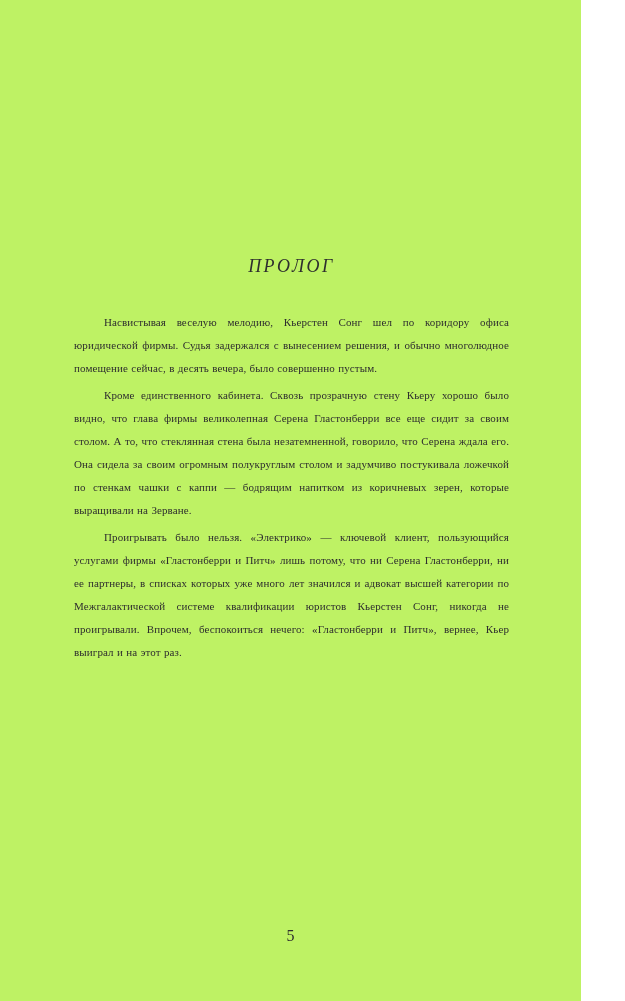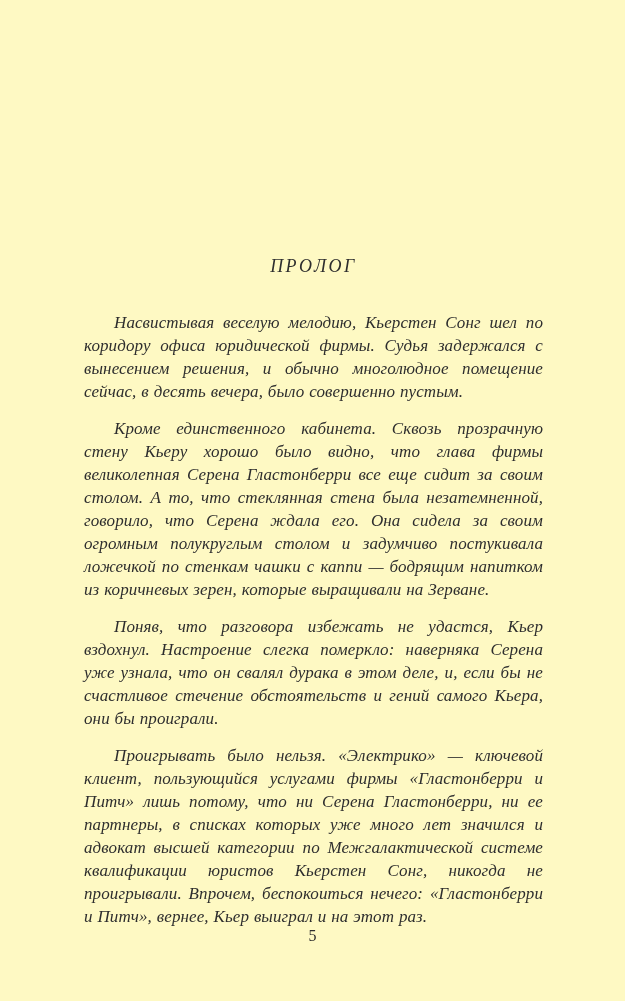--- a/index.html
+++ b/index.html
@@ -10,44 +10,43 @@
     body {
       width: 625px;
       height: 1001px;
       font-family: "Liberation Serif", "DejaVu Serif", serif;
       color: #2e2e2e;
       overflow: hidden;
     }
     .page {
       position: relative;
       box-sizing: border-box;
-      width: 625px;
+      width: 581px;
       height: 1001px;
       padding: 256px 68px 0 70px;
-      background: #fef9c3;
+      background: #bef264;
     }
     .chapter-title {
       margin: 0 0 34px 0;
       text-align: center;
       font-size: 18px;
       font-weight: normal;
       font-style: italic;
       letter-spacing: 2.5px;
       color: #2e2e2e;
     }
     .text-block p {
-      margin: 14px;
+      margin: 4px;
       text-align: justify;
       text-indent: 30px;
-      font-size: 17px;
+      font-size: 11px;
       line-height: 23px;
       letter-spacing: 0.1px;
       word-spacing: 0.5px;
       hyphens: auto;
-      font-style: italic;
       -webkit-hyphens: auto;
     }
     .page-number {
       position: absolute;
       left: 0;
       right: 0;
       bottom: 56px;
       text-align: center;
       font-size: 16px;
       color: #2e2e2e;
@@ -55,18 +54,17 @@
   </style>
 </head>
 <body>
 
 <div class="page">
   <h1 class="chapter-title">ПРОЛОГ</h1>
 
   <div class="text-block">
       <p>Насвистывая веселую мелодию, Кьерстен Сонг шел по коридору офиса юридической фирмы. Судья задержался с вынесением решения, и обычно многолюдное помещение сейчас, в десять вечера, было совершенно пустым.</p>
       <p>Кроме единственного кабинета. Сквозь прозрачную стену Кьеру хорошо было видно, что глава фирмы великолепная Серена Гластонберри все еще сидит за своим столом. А то, что стеклянная стена была незатемненной, говорило, что Серена ждала его. Она сидела за своим огромным полукруглым столом и задумчиво постукивала ложечкой по стенкам чашки с каппи — бодрящим напитком из коричневых зерен, которые выращивали на Зерване.</p>
-      <p>Поняв, что разговора избежать не удастся, Кьер вздохнул. Настроение слегка померкло: наверняка Серена уже узнала, что он свалял дурака в этом деле, и, если бы не счастливое стечение обстоятельств и гений самого Кьера, они бы проиграли.</p>
       <p>Проигрывать было нельзя. «Электрико» — ключевой клиент, пользующийся услугами фирмы «Гластонберри и Питч» лишь потому, что ни Серена Гластонберри, ни ее партнеры, в списках которых уже много лет значился и адвокат высшей категории по Межгалактической системе квалификации юристов Кьерстен Сонг, никогда не проигрывали. Впрочем, беспокоиться нечего: «Гластонберри и Питч», вернее, Кьер выиграл и на этот раз.</p>
     </div>
 
   <div class="page-number">5</div>
 </div>
 
 </body></html>

